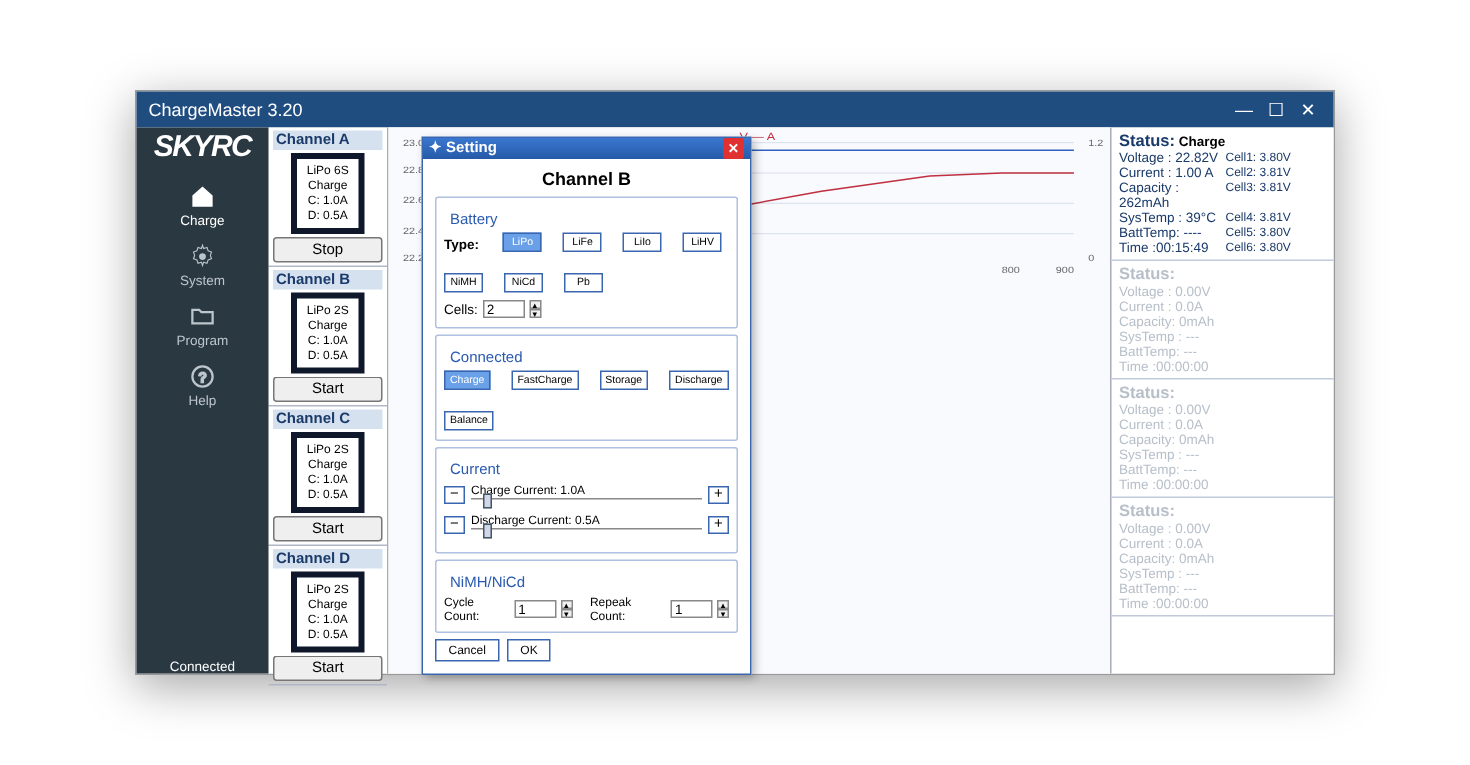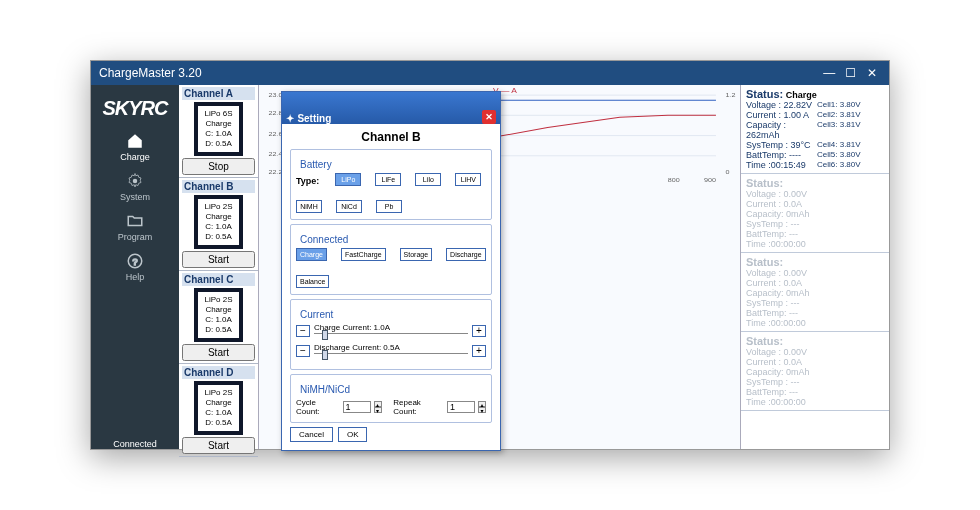--- a/index.html
+++ b/index.html
@@ -1,21 +1,21 @@
 <!DOCTYPE html>
 <html><head>
 <meta charset="utf-8">
 <style>
 * { margin:0; padding:0; box-sizing:border-box; font-family:Tahoma,Arial,sans-serif; }
 body { background:#fff; display:flex; align-items:center; justify-content:center; height:510px; }
 .app { width:800px; height:390px; border:1px solid #999; box-shadow:0 8px 30px rgba(0,0,0,0.35); position:relative; background:#fff; }
 .titlebar { height:24px; background:#204d80; color:#fff; display:flex; align-items:center; justify-content:space-between; padding:0 8px; font-size:12px; }
 .titlebar .ctrls span { display:inline-block; width:18px; text-align:center; cursor:pointer; }
 .body { display:flex; height:calc(100% - 24px); }
-.sidebar { width:88px; background:#2a3842; display:flex; flex-direction:column; align-items:center; padding-top:12px; position:relative; }
+.sidebar { width:88px; background:#2a3842; display:flex; flex-direction:column; align-items:center; padding-top:2px; position:relative; }
 .logo { font-family:Arial Black,Arial; font-weight:900; font-style:italic; font-size:20px; color:#fff; letter-spacing:-1px; margin-bottom:6px; }
 .nav { display:flex; flex-direction:column; gap:10px; margin-top:6px; }
 .nav-item { color:#bcc5cb; font-size:9px; display:flex; flex-direction:column; align-items:center; gap:2px; cursor:pointer; }
 .nav-item.active { color:#fff; }
 .nav-item .ico { width:18px; height:18px; }
 .connected { position:absolute; bottom:0; color:#fff; font-size:9px; }
 .main { flex:1; display:flex; background:#fff; }
 .channels { width:80px; border-right:1px solid #aab; display:flex; flex-direction:column; }
 .ch { border-bottom:1px solid #b0b8c8; padding:2px 3px; }
 .ch-head { background:#d6e1ef; font-size:10px; font-weight:bold; padding:1px 2px; color:#1a3a6a; }
@@ -24,21 +24,21 @@
 .graph { flex:1; position:relative; background:#f8fafe; border-right:1px solid #aab; overflow:hidden; }
 .graph svg { position:absolute; inset:0; width:100%; height:100%; }
 .status { width:148px; font-size:9px; }
 .status-block { border-bottom:1px solid #c0cada; padding:3px 5px; }
 .status-head { font-size:11px; color:#1a3a6a; font-weight:bold; }
 .status-block .row { color:#1a3a6a; }
 .status-block.dim .row, .status-block.dim .status-head { color:#b7bfc9; }
 .cells { display:grid; grid-template-columns:1fr 1fr; column-gap:4px; }
 .cells .c { color:#1a3a6a; font-size:8px; }
 .modal { position:absolute; left:190px; top:30px; width:220px; background:#fff; border:1px solid #3a66b0; box-shadow:2px 2px 6px rgba(0,0,0,0.3); }
-.modal-title { height:32px; background:linear-gradient(#3a77d0,#265aa8); color:#fff; font-size:10px; font-weight:bold; display:flex; align-items:flex-end; justify-content:space-between; padding:0 4px; }
+.modal-title { height:14px; background:linear-gradient(#3a77d0,#265aa8); color:#fff; font-size:10px; font-weight:bold; display:flex; align-items:flex-start; justify-content:space-between; padding:0 4px; }
 .modal-title .x { width:14px; height:14px; background:#e03030; border-radius:2px; color:#fff; text-align:center; line-height:14px; font-size:9px; cursor:pointer; }
 .modal-body { padding:4px 8px 8px; }
 .modal-h { font-size:12px; font-weight:bold; text-align:center; margin:2px 0 5px; }
 .fs { border:1px solid #b0c0e0; border-radius:2px; padding:4px 5px 6px; margin-bottom:4px; }
 .fs-label { font-size:10px; color:#2a5ab0; margin:-9px 0 3px 2px; background:#fff; display:inline-block; padding:0 2px; }
 .btn-row { display:flex; flex-wrap:wrap; gap:14px; align-items:flex-end; }
 .btn-row .lab { font-size:9px; font-weight:bold; margin-right:2px; }
 .opt { border:1px solid #3a66b0; font-size:7px; padding:2px 3px; cursor:pointer; min-width:26px; text-align:center; }
 .opt.sel { background:#6aa0e8; color:#fff; }
 .cells-row { display:flex; align-items:center; gap:3px; margin-top:5px; font-size:9px; }
@@ -225,20 +225,28 @@
         <div class="btn-row" id="types-row">
           <span class="lab">Type:</span>
         <span class="opt sel">LiPo</span>
             <span class="opt">LiFe</span>
             <span class="opt">LiIo</span>
             <span class="opt">LiHV</span>
             <span class="opt">NiMH</span>
             <span class="opt">NiCd</span>
             <span class="opt">Pb</span>
           </div>
+        <div class="cells-row">
+          <span class="lab">Cells:</span>
+          <input class="num" value="2" style="">
+          <span class="spin">
+              <span>▴</span>
+              <span>▾</span>
+            </span>
+        </div>
       </div>
 
       <div class="fs">
         <div class="fs-label">Connected</div>
         <div class="btn-row" id="ops-row">
             <span class="opt sel">Charge</span>
             <span class="opt">FastCharge</span>
             <span class="opt">Storage</span>
             <span class="opt">Discharge</span>
             <span class="opt">Balance</span>

